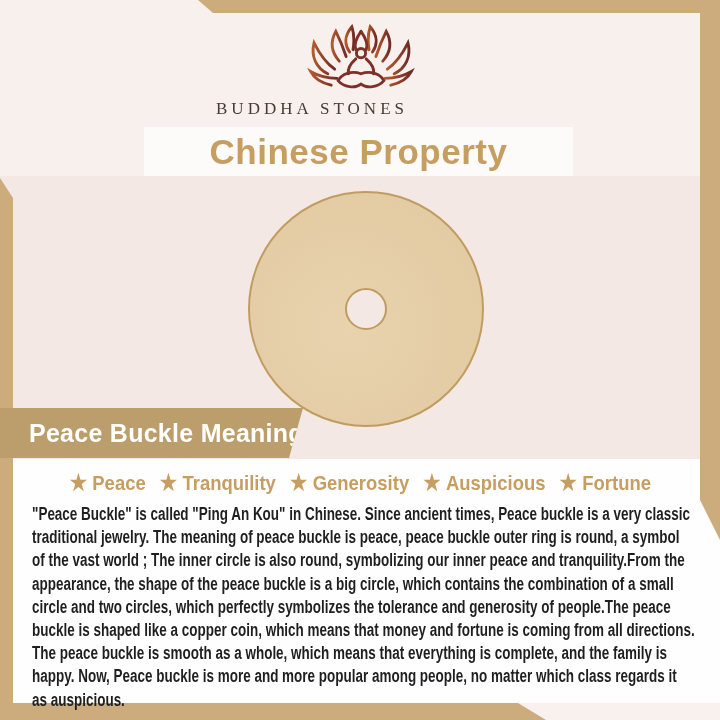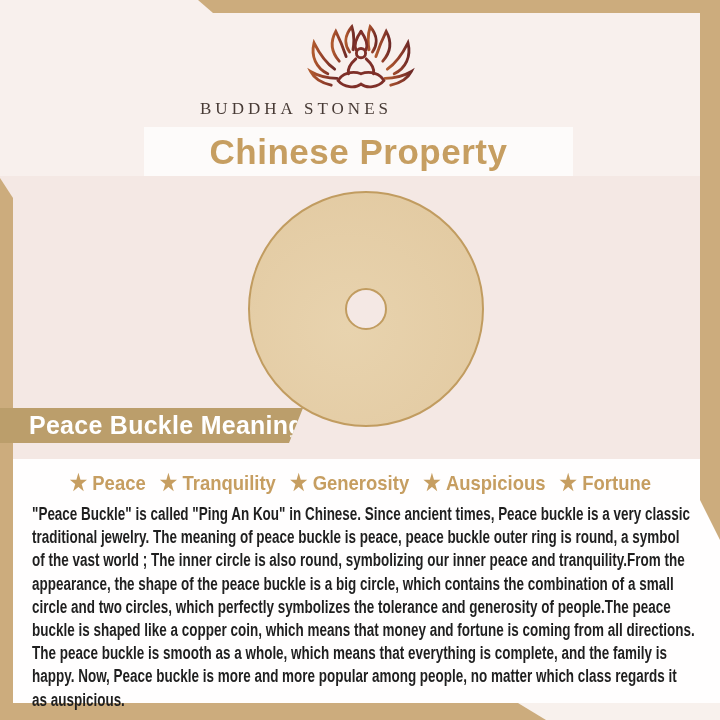--- a/index.html
+++ b/index.html
@@ -20,37 +20,37 @@
     clip-path:polygon(0 0,100% 0,100% 100%,15px 100%);}
   .band-right{left:700px;top:0;width:20px;height:540px;
     clip-path:polygon(0 0,100% 0,100% 100%,0 calc(100% - 40px));}
   .band-left{left:0;top:178px;width:13px;height:542px;
     clip-path:polygon(0 0,100% 20px,100% 100%,0 100%);}
   .band-bottom{left:0;top:703px;width:546px;height:17px;
     clip-path:polygon(0 0,calc(100% - 28px) 0,100% 100%,0 100%);}
   
   .logo-wrap{left:298px;top:24px;width:126px;height:72px;z-index:6;}
   .logo-wrap svg{width:100%;height:100%;display:block;}
-  .brand-name{left:0;top:99px;width:592px;text-align:center;z-index:6;
+  .brand-name{left:16px;top:99px;width:592px;text-align:center;z-index:6;
     font-family:"Liberation Serif", serif;font-size:17px;letter-spacing:4px;
     color:var(--brand_text,#473a35);}
   
   .title-strip{left:144px;top:127px;width:429px;height:49px;background:var(--strip_white,#fdfbfa);
     display:flex;align-items:center;justify-content:center;z-index:6;}
   .title-strip span{font-size:35px;font-weight:bold;letter-spacing:.5px;
     color:var(--accent_text,#c69e61);}
   
   .disc{left:248px;top:191px;width:236px;height:236px;border-radius:50%;box-sizing:border-box;
     background:radial-gradient(circle at 42% 58%, var(--disc_fill_light,#e8d3ae) 0%, var(--disc_fill,#e3cba3) 75%);
     border:2px solid var(--disc_border,#c19c60);z-index:6;}
   .disc-hole{position:absolute;left:50%;top:50%;width:42px;height:42px;margin:-21px 0 0 -21px;
     border-radius:50%;box-sizing:border-box;
     background:var(--pink_mid,#f4e8e4);border:2px solid var(--disc_border,#c19c60);}
   
-  .banner{left:0;top:408px;width:303px;height:35px;background:var(--banner_tan,#bb9e6b);
+  .banner{left:0;top:408px;width:303px;height:50px;background:var(--banner_tan,#bb9e6b);
     clip-path:polygon(0 0,100% 0,calc(100% - 14px) 100%,0 100%);
     display:flex;align-items:center;padding-left:29px;box-sizing:border-box;z-index:7;}
   .banner span{color:#ffffff;font-size:26px;font-weight:bold;letter-spacing:.3px;
     transform:scaleX(.96);transform-origin:0 50%;white-space:nowrap;}
   
   .keywords{left:0;top:471px;width:720px;display:flex;justify-content:center;z-index:6;}
   .kw-inner{display:flex;gap:16px;transform:scaleX(.88);transform-origin:50% 50%;}
   .kw{display:flex;align-items:center;gap:6px;white-space:nowrap;
     color:var(--accent_text,#c69e61);font-weight:bold;font-size:21px;}
   .kw .star{font-size:22px;line-height:1;}

